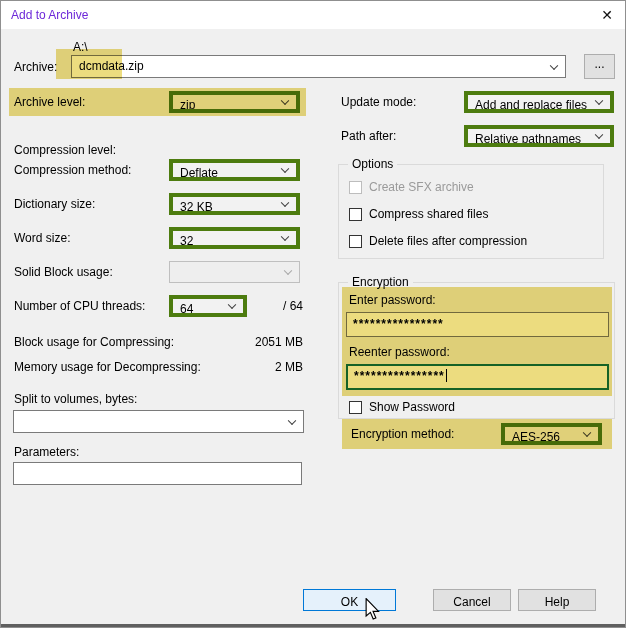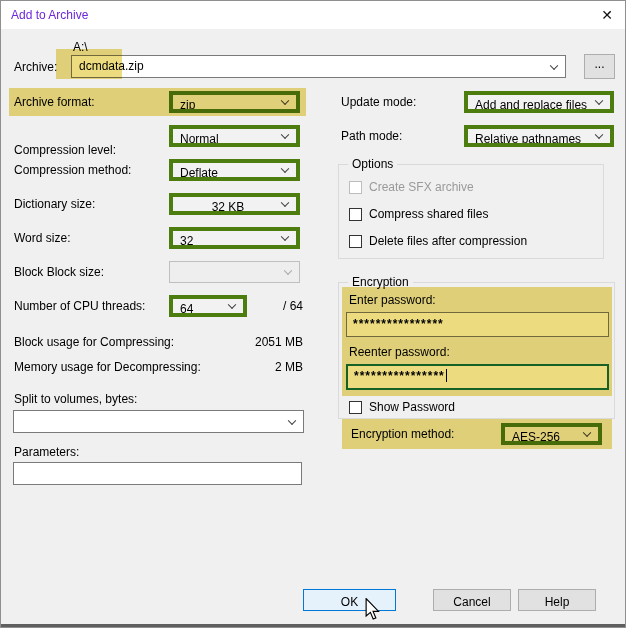--- a/index.html
+++ b/index.html
@@ -58,52 +58,48 @@
 
   <div class="lbl" style="left:13px; top:59px;">Archive:</div>
   <div class="lbl" style="left:72px; top:39px;">A:\</div>
   <div class="combo white" style="left:70px; top:54px; width:495px;">
     <span>dcmdata.zip</span>
     <span class="chev"></span>
   </div>
   <div class="btn" style="left:583px; top:53px; width:31px; height:25px; padding-top:2px;">...</div>
   <div class="hl" style="left:55px; top:48px; width:66px; height:30px;"></div>
 
-  <div class="lbl" style="left:13px; top:94px;">Archive format:</div>
+  <div class="lbl" style="left:13px; top:94px;">Archive level:</div>
   <div class="combo" style="left:168px; top:90px; width:131px;">
     <span>zip</span>
     <span class="chev"></span>
   </div>
   <div class="hl" style="left:8px; top:87px; width:297px; height:28px;"></div>
 
   <div class="lbl" style="left:13px; top:142px;">Compression level:</div>
-  <div class="combo" style="left:168px; top:124px; width:131px;">
-    <span>Normal</span>
-    <span class="chev"></span>
-  </div>
 
   <div class="lbl" style="left:13px; top:162px;">Compression method:</div>
   <div class="combo" style="left:168px; top:158px; width:131px;">
     <span>Deflate</span>
     <span class="chev"></span>
   </div>
 
   <div class="lbl" style="left:13px; top:196px;">Dictionary size:</div>
-  <div class="combo" style="left:168px; top:192px; width:131px;text-align:center;">
+  <div class="combo" style="left:168px; top:192px; width:131px;">
     <span>32 KB</span>
     <span class="chev"></span>
   </div>
 
   <div class="lbl" style="left:13px; top:230px;">Word size:</div>
   <div class="combo" style="left:168px; top:226px; width:131px;">
     <span>32</span>
     <span class="chev"></span>
   </div>
 
-  <div class="lbl" style="left:13px; top:264px;">Block Block size:</div>
+  <div class="lbl" style="left:13px; top:264px;">Solid Block usage:</div>
   <div class="combo disabled" style="left:168px; top:260px; width:131px;">
     <span></span>
     <span class="chev gray"></span>
   </div>
 
   <div class="lbl" style="left:13px; top:298px;">Number of CPU threads:</div>
   <div class="combo" style="left:168px; top:294px; width:78px;">
     <span>64</span>
     <span class="chev"></span>
   </div>
@@ -122,21 +118,21 @@
 
   <div class="lbl" style="left:13px; top:444px;">Parameters:</div>
   <div class="textinput" style="left:12px; top:461px; width:289px; height:23px; padding:4px 6px 0 6px;"></div>
 
   <div class="lbl" style="left:340px; top:94px;">Update mode:</div>
   <div class="combo" style="left:463px; top:90px; width:150px;">
     <span>Add and replace files</span>
     <span class="chev"></span>
   </div>
 
-  <div class="lbl" style="left:340px; top:128px;">Path mode:</div>
+  <div class="lbl" style="left:340px; top:128px;">Path after:</div>
   <div class="combo" style="left:463px; top:124px; width:150px;">
     <span>Relative pathnames</span>
     <span class="chev"></span>
   </div>
 
   <div class="groupbox" style="left:337px; top:163px; width:266px; height:95px;">
     <span class="grouplabel">Options</span>
   </div>
   <div class="checkbox disabled" style="left:348px; top:180px;"></div>
   <div class="lbl lbl-gray" style="left:368px; top:179px;">Create SFX archive</div>

